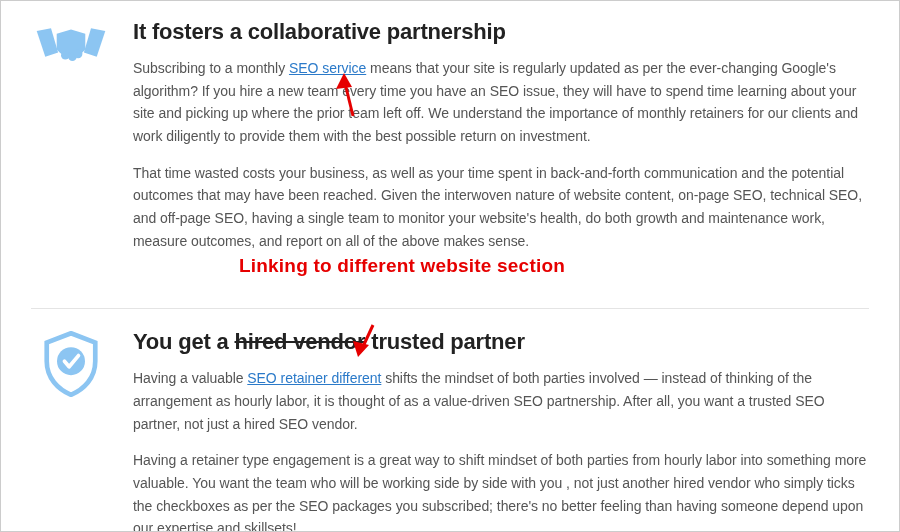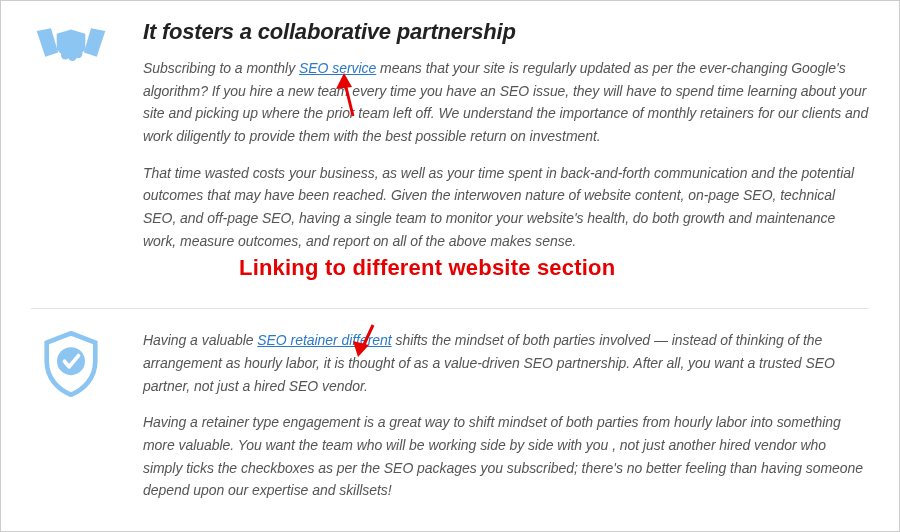--- a/index.html
+++ b/index.html
@@ -8,22 +8,21 @@
     font-family: "Segoe UI", Arial, sans-serif;
     background: #fff;
     border: 1px solid #ccc;
     padding: 18px 30px 16px 30px;
     position: relative;
     overflow: hidden;
   }
   .section {
     display: flex;
     align-items: flex-start;
-    gap: 32px;
-    font-style: italic;
+    gap: 22px;
   }
   .icon-col {
     flex: 0 0 80px;
     display: flex;
     justify-content: center;
     padding-top: 2px;
   }
   .content-col {
     flex: 1;
     min-width: 0;
@@ -46,21 +45,21 @@
     color: #2b7ac9;
     text-decoration: underline;
   }
   .strike {
     text-decoration: line-through;
   }
   .annotation {
     position: absolute;
     color: #e60000;
     font-weight: 700;
-    font-size: 22px;
+    font-size: 19px;
     font-family: Arial, sans-serif;
     letter-spacing: 0.2px;
   }
   .arrow {
     position: absolute;
     pointer-events: none;
   }
   .divider {
     border: none;
     border-top: 1px solid #e4e4e4;
@@ -112,18 +111,21 @@
   <div class="icon-col">
     <span>
       <svg width="56" height="66" viewBox="0 0 60 70">
         <path d="M30 2 L56 12 V32 C56 50 44 62 30 68 C16 62 4 50 4 32 V12 Z" fill="none" stroke="#8cc5f2" stroke-width="5"></path>
         <circle cx="30" cy="32" r="15" fill="#8cc5f2"></circle>
         <polyline points="23,32 28,38 38,26" fill="none" stroke="#fff" stroke-width="4" stroke-linecap="round" stroke-linejoin="round"></polyline>
       </svg>
     </span>
   </div>
   <div class="content-col">
+    <h2>
+      <span>You get a </span><span class="strike">hired vendor</span><span> trusted partner</span>
+    </h2>
     <p>
       <span>Having a valuable </span><a href="#" class="inline-link">SEO retainer different</a><span> shifts the mindset of both parties involved — instead of thinking of the arrangement as hourly labor, it is thought of as a value-driven SEO partnership. After all, you want a trusted SEO partner, not just a hired SEO vendor.</span>
     </p>
     <p>Having a retainer type engagement is a great way to shift mindset of both parties from hourly labor into something more valuable. You want the team who will be working side by side with you , not just another hired vendor who simply ticks the checkboxes as per the SEO packages you subscribed; there's no better feeling than having someone depend upon our expertise and skillsets!</p>
   </div>
 </div>
 
 </body></html>

